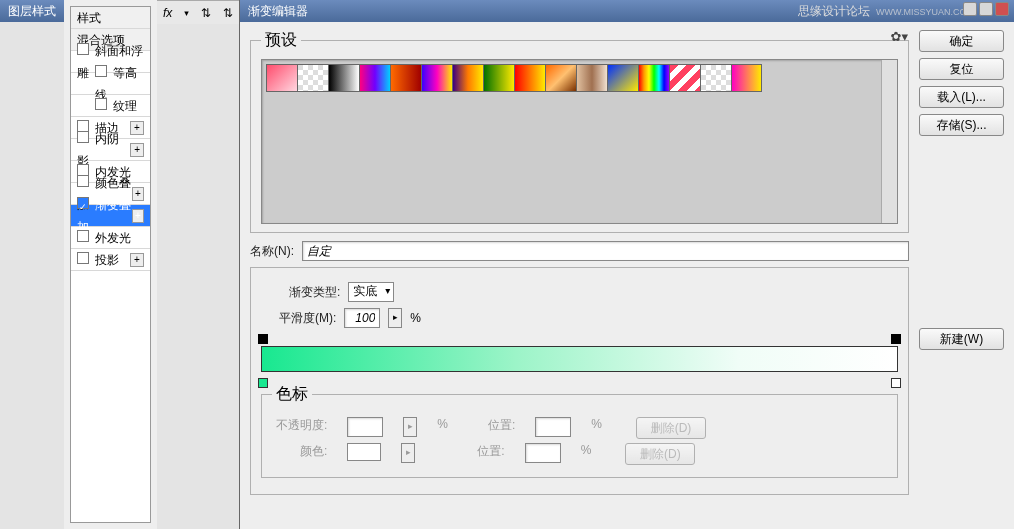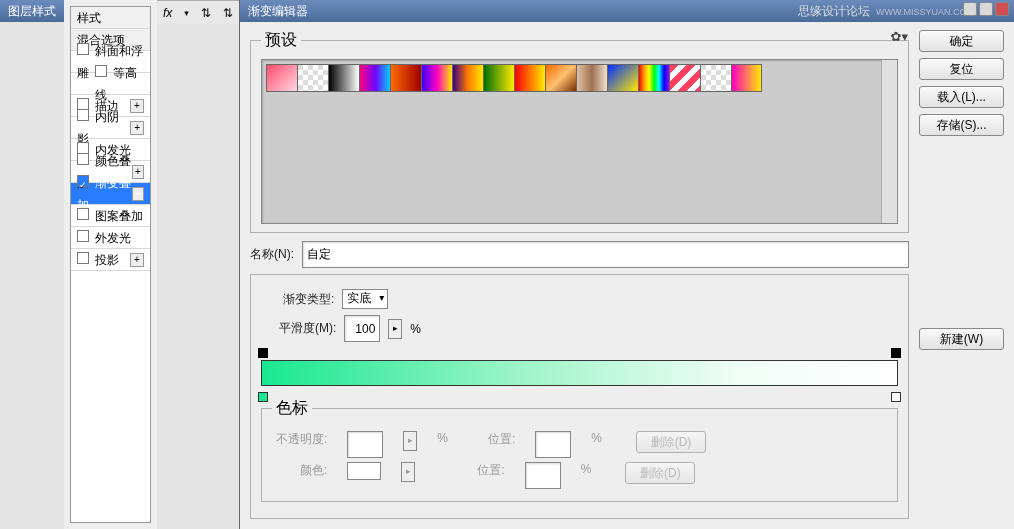--- a/index.html
+++ b/index.html
@@ -28,21 +28,21 @@
   .sidebtns { width:85px; display:flex; flex-direction:column; gap:6px;}
   .btn { height:22px; background:linear-gradient(#fafafa,#e2e2e2); border:1px solid #888; border-radius:3px; text-align:center; line-height:20px;}
   fieldset { border:1px solid #b0b0b0; margin:0 0 8px 0; padding:8px 10px; }
   legend { padding:0 4px; font-size:16px;}
   .preset-box { background:#ccc; border:1px solid #888; height:165px; position:relative; box-shadow: inset 1px 1px 2px rgba(0,0,0,.2);}
   .preset-row { position:absolute; top:4px; left:4px; display:flex; gap:0;}
   .swatch { width:31px; height:28px; border:1px solid #666; border-right:none;}
   .swatch:last-child { border-right:1px solid #666;}
   .gear { position:absolute; right:-0px; top:-22px; font-size:13px; color:#444;}
   .row { display:flex; align-items:center; gap:8px; margin:6px 0;}
-  .text-input { height:27px; border:1px solid #888; background:#fff; padding:0 4px; box-shadow: inset 1px 1px 2px rgba(0,0,0,.15);}
+  .text-input { height:20px; border:1px solid #888; background:#fff; padding:0 4px; box-shadow: inset 1px 1px 2px rgba(0,0,0,.15); font-style: italic;}
   .name-input { flex:1; }
   .select { height:20px; border:1px solid #888; background:#fff; padding:0 16px 0 4px; position:relative;}
   .select::after { content:"▾"; position:absolute; right:3px; top:2px; font-size:10px;}
   .spinner-btn { width:14px; height:20px; border:1px solid #888; background:#eee; text-align:center; line-height:17px; font-size:9px;}
   .grad-area { margin:18px 0 8px 0; position:relative; height:30px;}
   .grad-bar { height:26px; border:1px solid #333; background:linear-gradient(90deg,#18e890 0%, #9cf4c8 40%, #f0fdf7 75%, #ffffff 100%);}
   .stop { position:absolute; width:10px; height:10px; background:#000; }
   .ostop-left { top:-12px; left:-3px;}
   .ostop-right { top:-12px; right:-3px;}
   .cstop-left { bottom:-12px; left:-3px; background:#18e890; border:1px solid #333;}
@@ -70,41 +70,41 @@
         <div class="srow header">
             <span>混合选项</span>
           </div>
         <div id="style-items">
             <div class="srow">
               <span><span class="chk"></span><span>斜面和浮雕</span></span>
             </div>
             <div class="srow sub">
               <span><span class="chk"></span><span>等高线</span></span>
             </div>
+            <div class="srow sub">
+              <span><span class="chk"></span><span>纹理</span></span>
+            </div>
             <div class="srow">
               <span><span class="chk"></span><span>描边</span></span>
               <span class="plus">+</span>
             </div>
             <div class="srow">
               <span><span class="chk"></span><span>内阴影</span></span>
               <span class="plus">+</span>
             </div>
             <div class="srow">
               <span><span class="chk"></span><span>内发光</span></span>
             </div>
             <div class="srow">
               <span><span class="chk"></span><span>颜色叠加</span></span>
               <span class="plus">+</span>
             </div>
             <div class="srow sel">
               <span><span class="chk on"></span><span>渐变叠加</span></span>
               <span class="plus">+</span>
-            </div>
-            <div class="srow">
-              <span><span class="chk"></span><span>图案叠加</span></span>
             </div>
             <div class="srow">
               <span><span class="chk"></span><span>外发光</span></span>
             </div>
             <div class="srow">
               <span><span class="chk"></span><span>投影</span></span>
               <span class="plus">+</span>
             </div>
           </div>
       </div>
@@ -157,21 +157,21 @@
             <div class="scrollbar"></div>
           </div>
         </fieldset>
 
         <div class="row">
           <span class="lbl">名称(N):</span>
           <input class="text-input name-input" value="自定" style="">
         </div>
 
         <fieldset>
-          <div class="row" style="margin-left:22px;">
+          <div class="row" style="margin-left:28px;">
             <span class="lbl">渐变类型:</span>
             <div class="select"><span>实底</span></div>
           </div>
           <div class="row" style="margin-left:18px;">
             <span class="lbl">平滑度(M):</span>
             <input class="text-input" style="width: 36px; text-align: right;" value="100">
             <div class="spinner-btn">▸</div>
             <span>%</span>
           </div>
 

